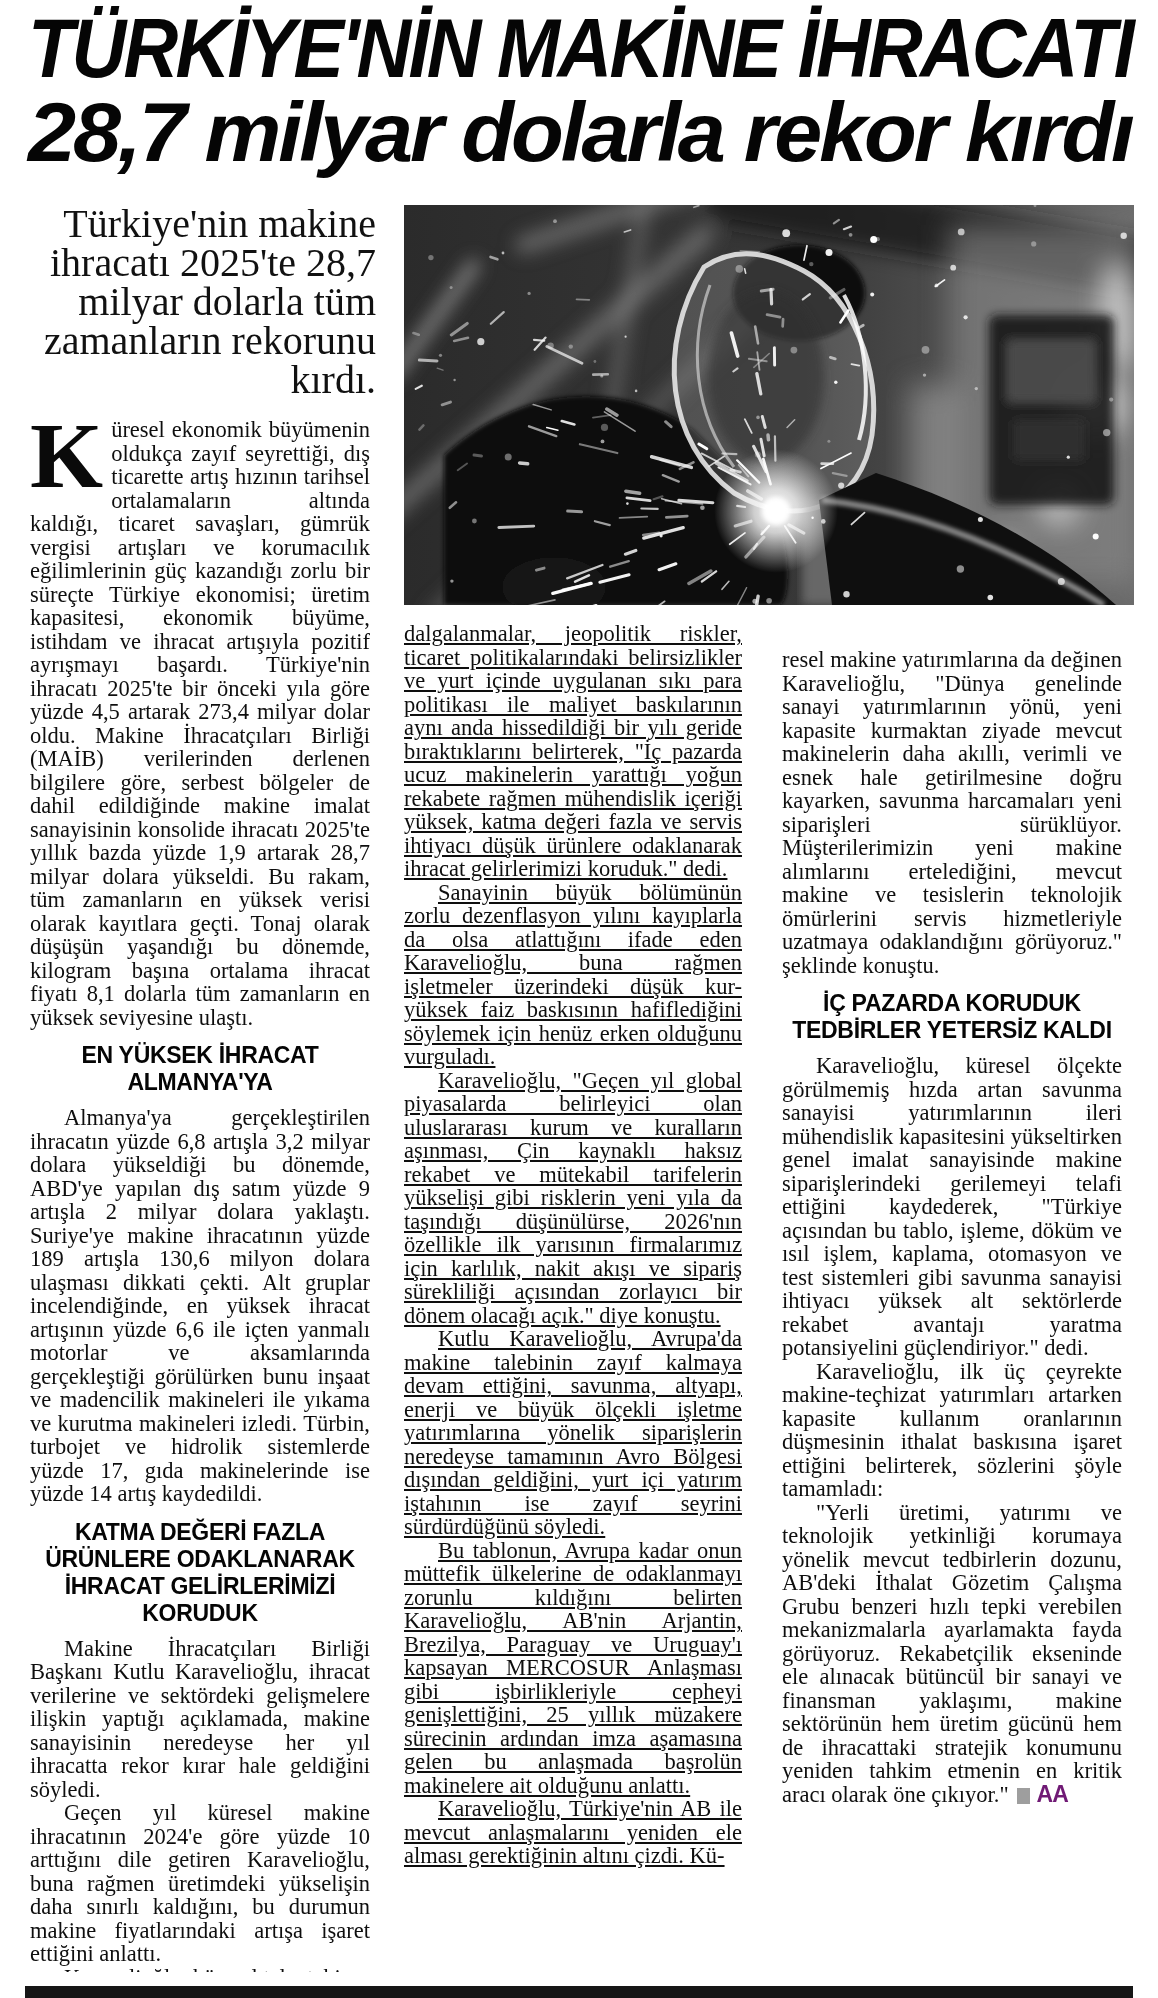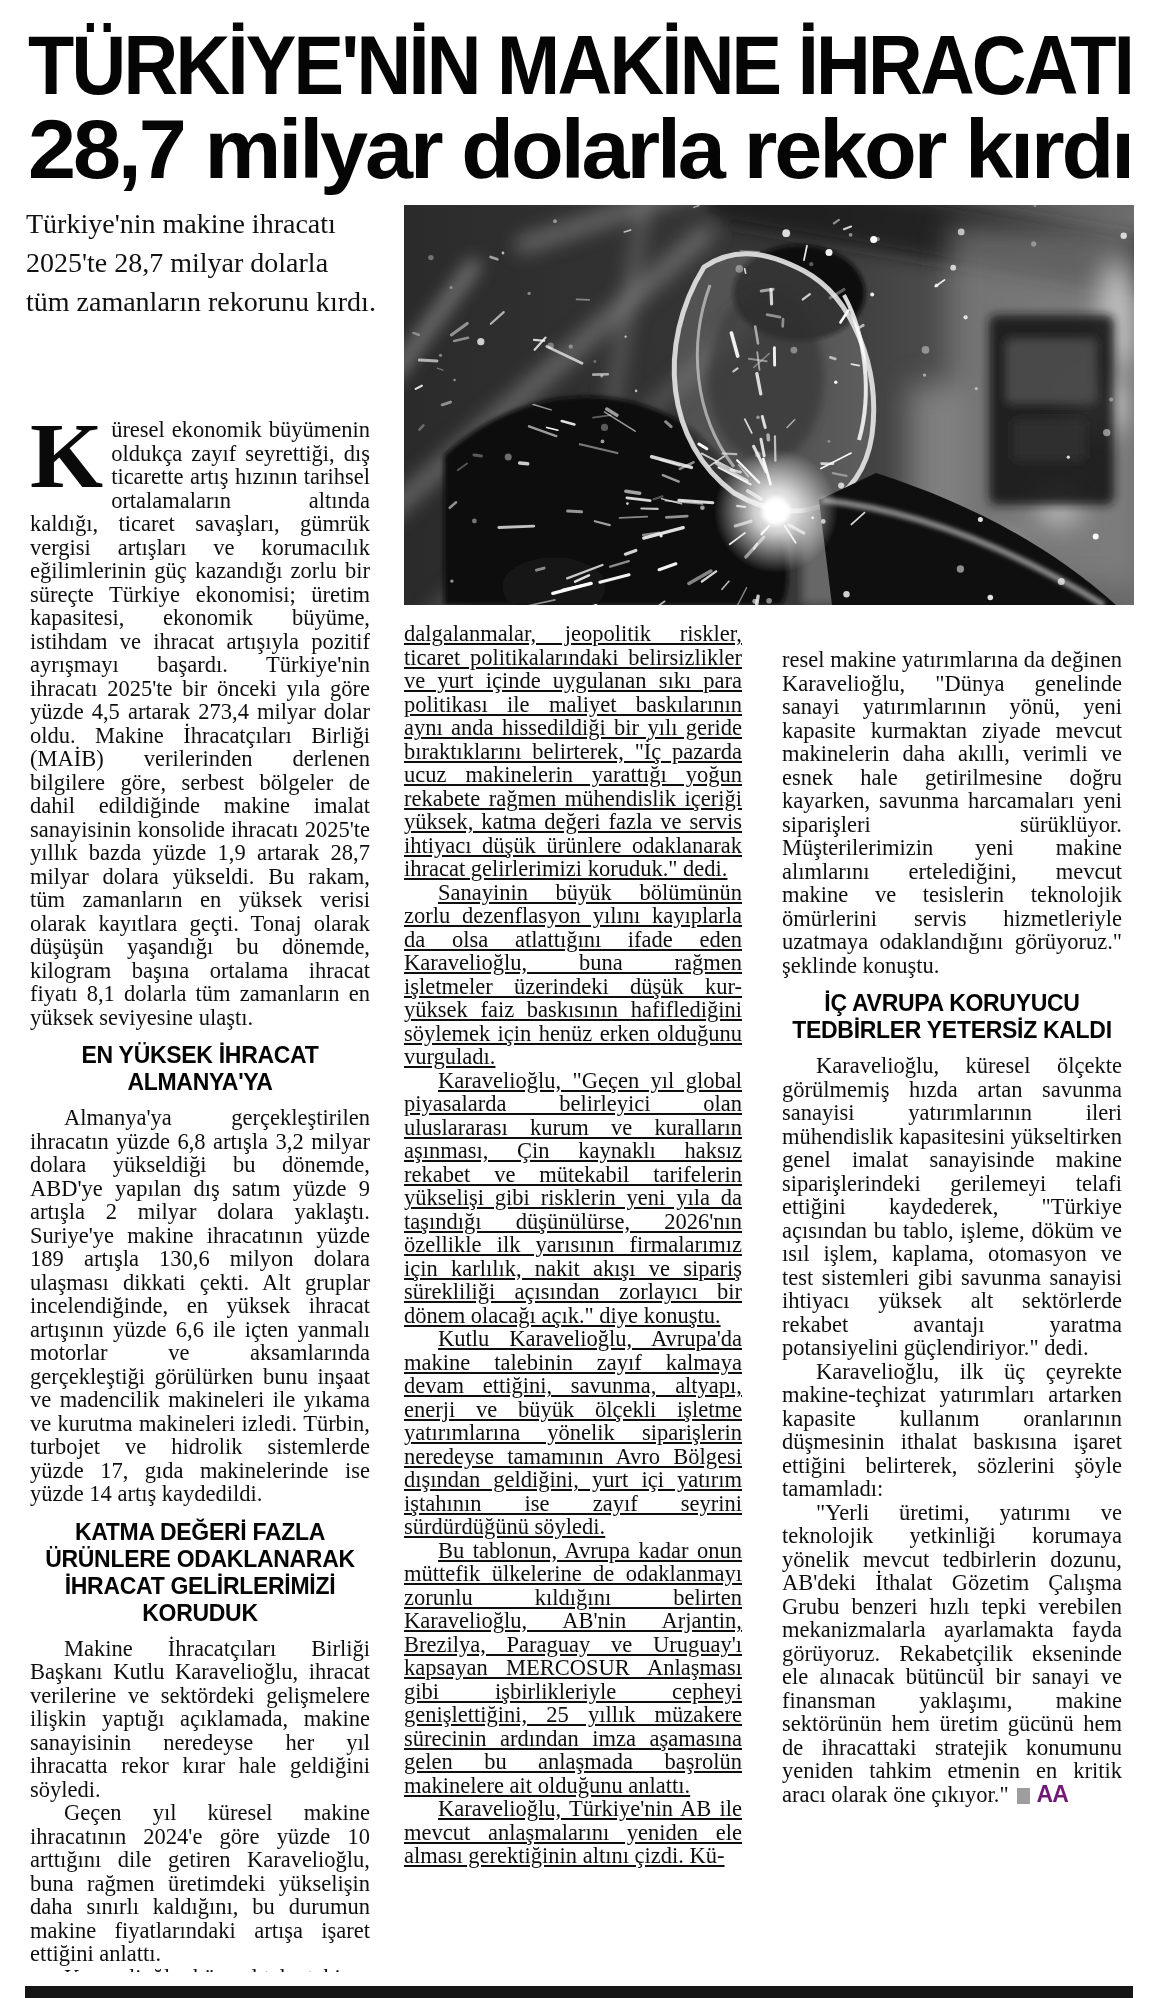--- a/index.html
+++ b/index.html
@@ -2,31 +2,31 @@
 <html lang="tr"><head>
 <meta charset="utf-8">
 <style>
   html,body{margin:0;padding:0;background:#e8e8e8;}
   .page{
     position:relative;width:1158px;height:1998px;margin:0 auto;
     background:#ffffff;overflow:hidden;color:#0e0e0e;
     font-family:"Liberation Serif",serif;
   }
   
-  .headline{position:absolute;left:28px;top:24px;width:1104px;}
+  .headline{position:absolute;left:28px;top:7px;width:1104px;font-style:italic;}
   .headline-line{
     display:inline-block;white-space:nowrap;transform-origin:left center;
     font-family:"Liberation Sans",sans-serif;font-weight:bold;
     font-size:83px;line-height:84px;letter-spacing:-3px;color:#050505;
   }
   
   .lede{
     position:absolute;left:26px;top:204px;width:350px;
-    font-family:"Liberation Serif",serif;font-size:28px;line-height:39px;
-    text-align:left;color:#111;
+    font-family:"Liberation Serif",serif;font-size:40px;line-height:39px;
+    text-align:right;color:#111;
   }
   
   .photo{position:absolute;left:404px;top:205px;width:730px;height:400px;background:#222;}
   .photo svg{display:block;width:730px;height:400px;}
   
   .col{
     position:absolute;overflow:hidden;
     font-size:22.5px;line-height:23.5px;text-align:justify;
     font-family:"Liberation Serif",serif;color:#0e0e0e;
   }
@@ -337,20 +337,20 @@
   <div class="col col-2">
       <p class="para">dalgalanmalar, jeopolitik riskler, ticaret politikalarındaki belirsizlikler ve yurt içinde uygulanan sıkı para politikası ile maliyet baskılarının aynı anda hissedildiği bir yılı geride bıraktıklarını belirterek, "İç pazarda ucuz makinelerin yarattığı yoğun rekabete rağmen mühendislik içeriği yüksek, katma değeri fazla ve servis ihtiyacı düşük ürünlere odaklanarak ihracat gelirlerimizi koruduk." dedi.</p>
       <p class="para indent">Sanayinin büyük bölümünün zorlu dezenflasyon yılını kayıplarla da olsa atlattığını ifade eden Karavelioğlu, buna rağmen işletmeler üzerindeki düşük kur-yüksek faiz baskısının hafiflediğini söylemek için henüz erken olduğunu vurguladı.</p>
       <p class="para indent">Karavelioğlu, "Geçen yıl global piyasalarda belirleyici olan uluslararası kurum ve kuralların aşınması, Çin kaynaklı haksız rekabet ve mütekabil tarifelerin yükselişi gibi risklerin yeni yıla da taşındığı düşünülürse, 2026'nın özellikle ilk yarısının firmalarımız için karlılık, nakit akışı ve sipariş sürekliliği açısından zorlayıcı bir dönem olacağı açık." diye konuştu.</p>
       <p class="para indent">Kutlu Karavelioğlu, Avrupa'da makine talebinin zayıf kalmaya devam ettiğini, savunma, altyapı, enerji ve büyük ölçekli işletme yatırımlarına yönelik siparişlerin neredeyse tamamının Avro Bölgesi dışından geldiğini, yurt içi yatırım iştahının ise zayıf seyrini sürdürdüğünü söyledi.</p>
       <p class="para indent">Bu tablonun, Avrupa kadar onun müttefik ülkelerine de odaklanmayı zorunlu kıldığını belirten Karavelioğlu, AB'nin Arjantin, Brezilya, Paraguay ve Uruguay'ı kapsayan MERCOSUR Anlaşması gibi işbirlikleriyle cepheyi genişlettiğini, 25 yıllık müzakere sürecinin ardından imza aşamasına gelen bu anlaşmada başrolün makinelere ait olduğunu anlattı.</p>
       <p class="para indent">Karavelioğlu, Türkiye'nin AB ile mevcut anlaşmalarını yeniden ele alması gerektiğinin altını çizdi. Kü-</p>
     </div>
   <div class="col col-3">
       <p class="para">resel makine yatırımlarına da değinen Karavelioğlu, "Dünya genelinde sanayi yatırımlarının yönü, yeni kapasite kurmaktan ziyade mevcut makinelerin daha akıllı, verimli ve esnek hale getirilmesine doğru kayarken, savunma harcamaları yeni siparişleri sürüklüyor. Müşterilerimizin yeni makine alımlarını ertelediğini, mevcut makine ve tesislerin teknolojik ömürlerini servis hizmetleriyle uzatmaya odaklandığını görüyoruz." şeklinde konuştu.</p>
-      <h3 class="subhead">İÇ AVRUPA KORUYUCU TEDBİRLER YETERSİZ KALDI</h3>
+      <h3 class="subhead">İÇ PAZARDA KORUDUK TEDBİRLER YETERSİZ KALDI</h3>
       <p class="para indent">Karavelioğlu, küresel ölçekte görülmemiş hızda artan savunma sanayisi yatırımlarının ileri mühendislik kapasitesini yükseltirken genel imalat sanayisinde makine siparişlerindeki gerilemeyi telafi ettiğini kaydederek, "Türkiye açısından bu tablo, işleme, döküm ve ısıl işlem, kaplama, otomasyon ve test sistemleri gibi savunma sanayisi ihtiyacı yüksek alt sektörlerde rekabet avantajı yaratma potansiyelini güçlendiriyor." dedi.</p>
       <p class="para indent">Karavelioğlu, ilk üç çeyrekte makine-teçhizat yatırımları artarken kapasite kullanım oranlarının düşmesinin ithalat baskısına işaret ettiğini belirterek, sözlerini şöyle tamamladı:</p>
       <p class="para indent">"Yerli üretimi, yatırımı ve teknolojik yetkinliği korumaya yönelik mevcut tedbirlerin dozunu, AB'deki İthalat Gözetim Çalışma Grubu benzeri hızlı tepki verebilen mekanizmalarla ayarlamakta fayda görüyoruz. Rekabetçilik ekseninde ele alınacak bütüncül bir sanayi ve finansman yaklaşımı, makine sektörünün hem üretim gücünü hem de ihracattaki stratejik konumunu yeniden tahkim etmenin en kritik aracı olarak öne çıkıyor."<span class="aa-square" style="background: rgb(158, 158, 158);"></span><span class="aa-label">AA</span></p>
     </div>
 
   <div class="bottom-rule"></div>
 </div>
 
 </body></html>

